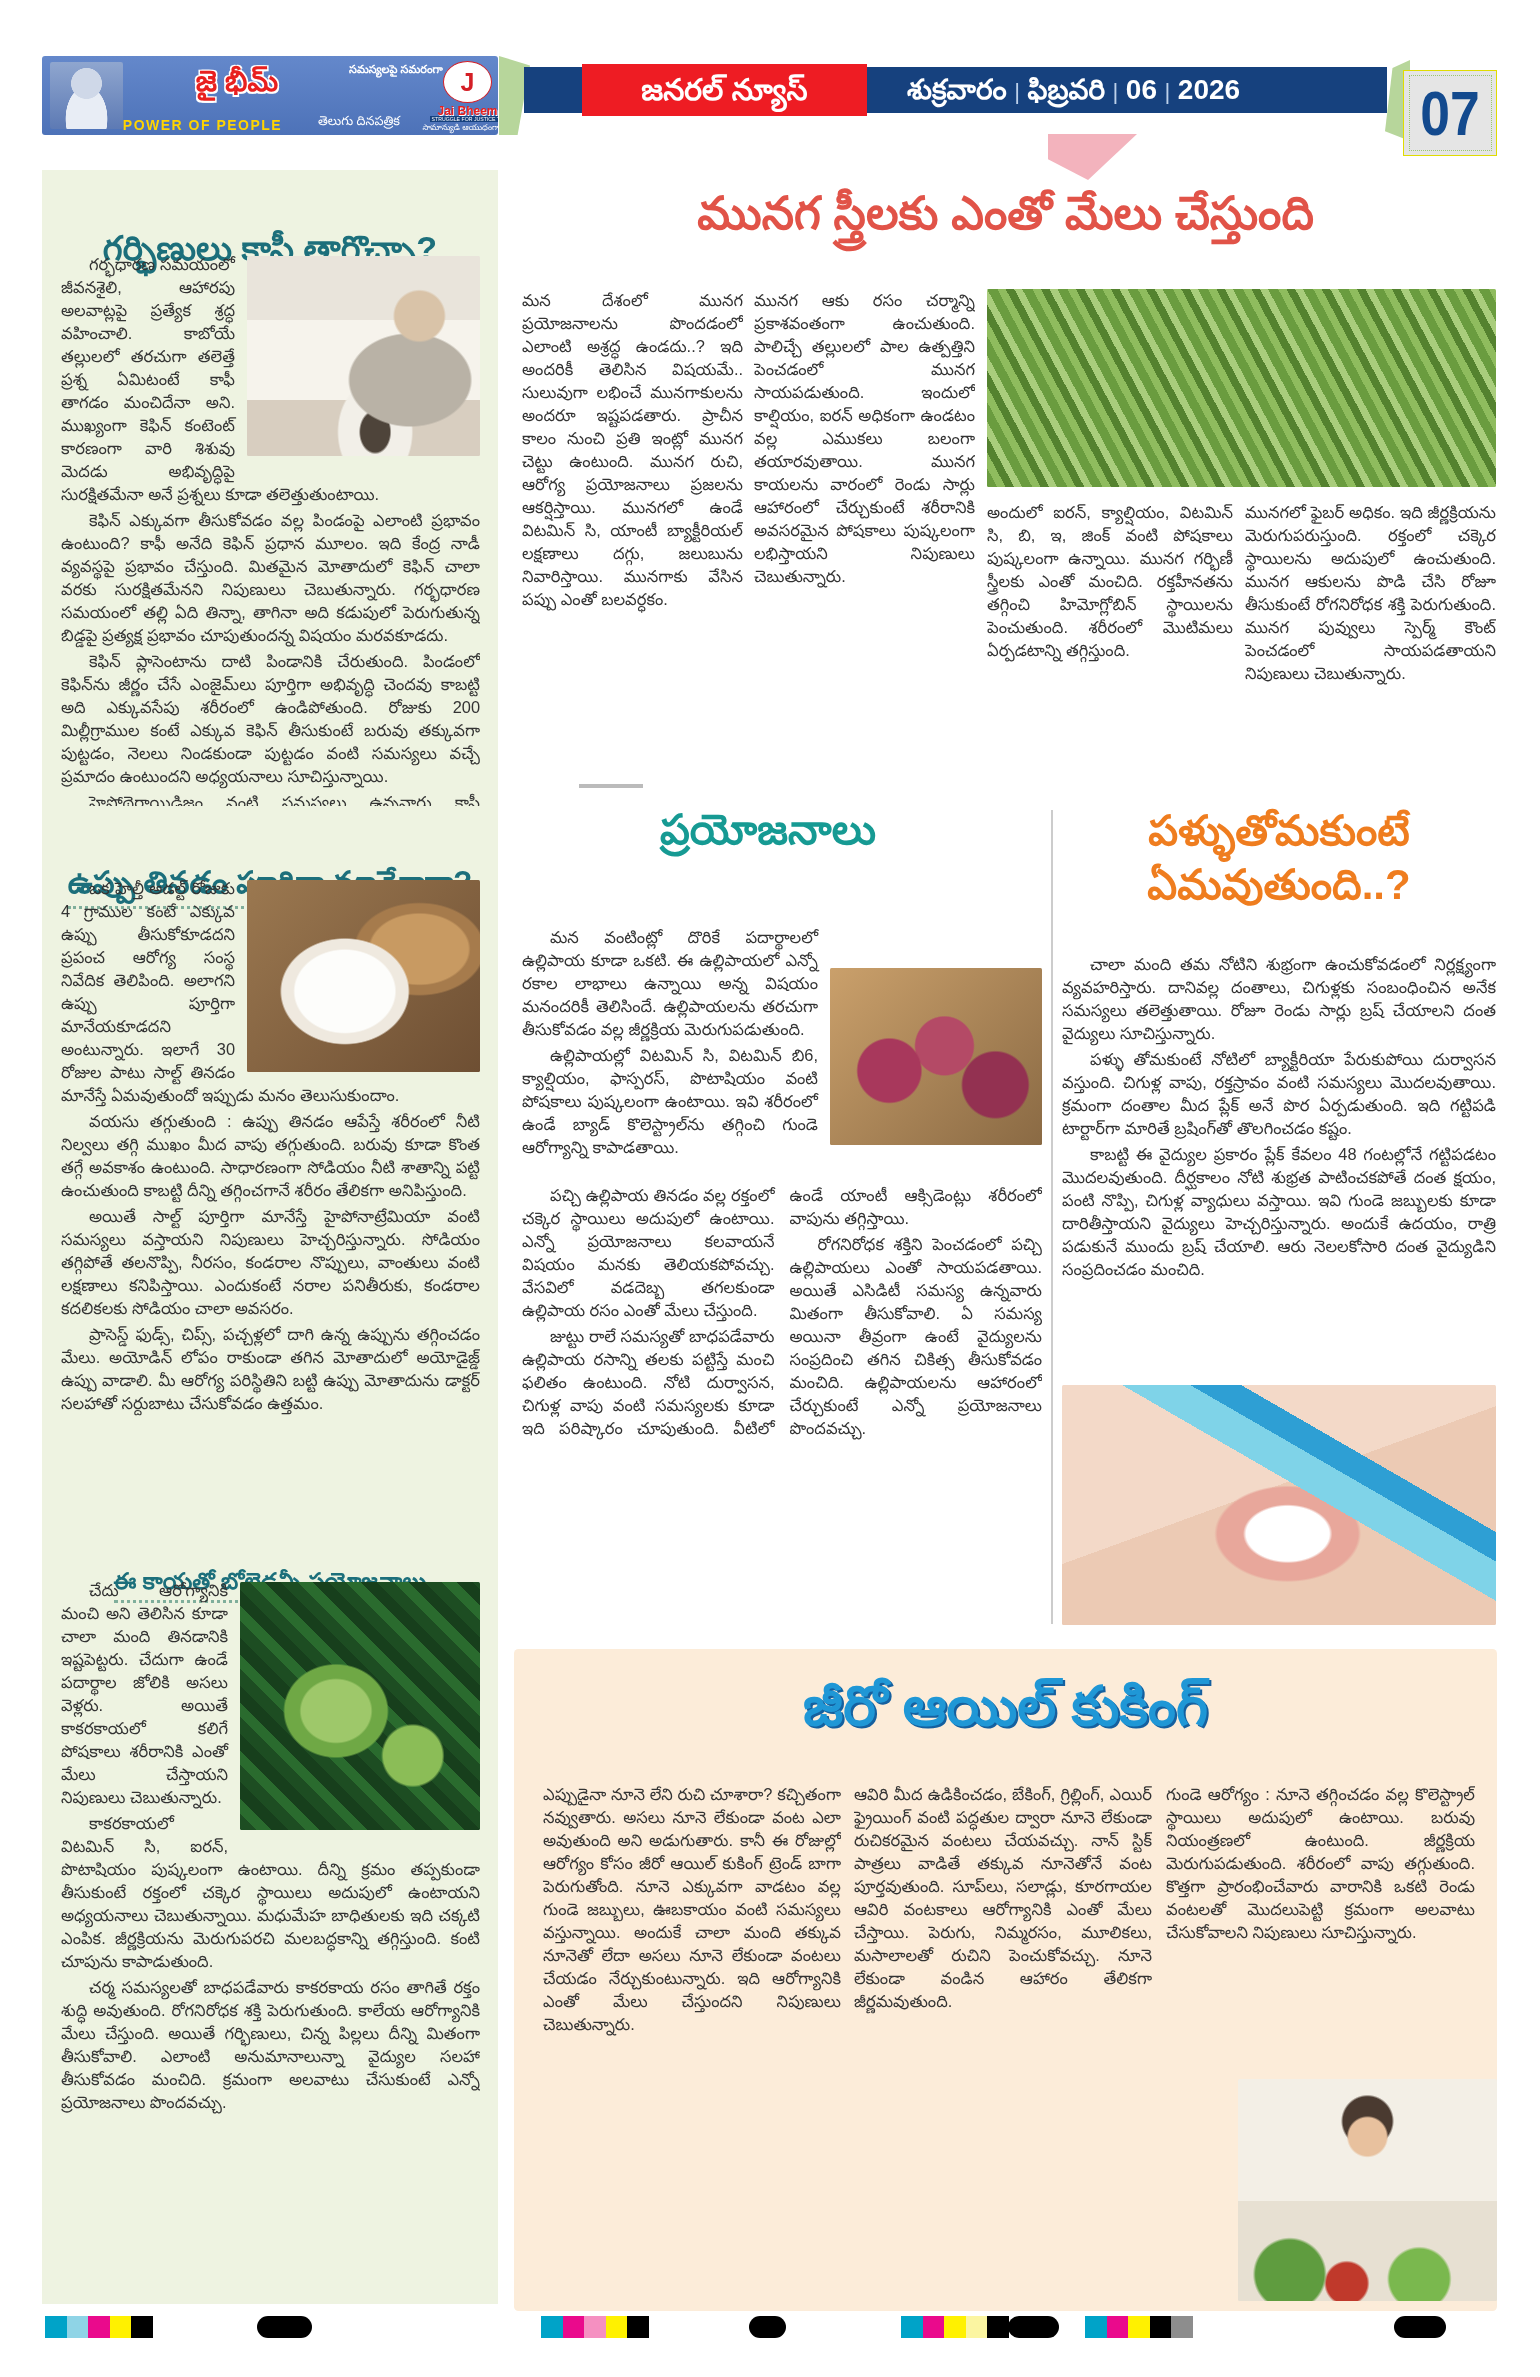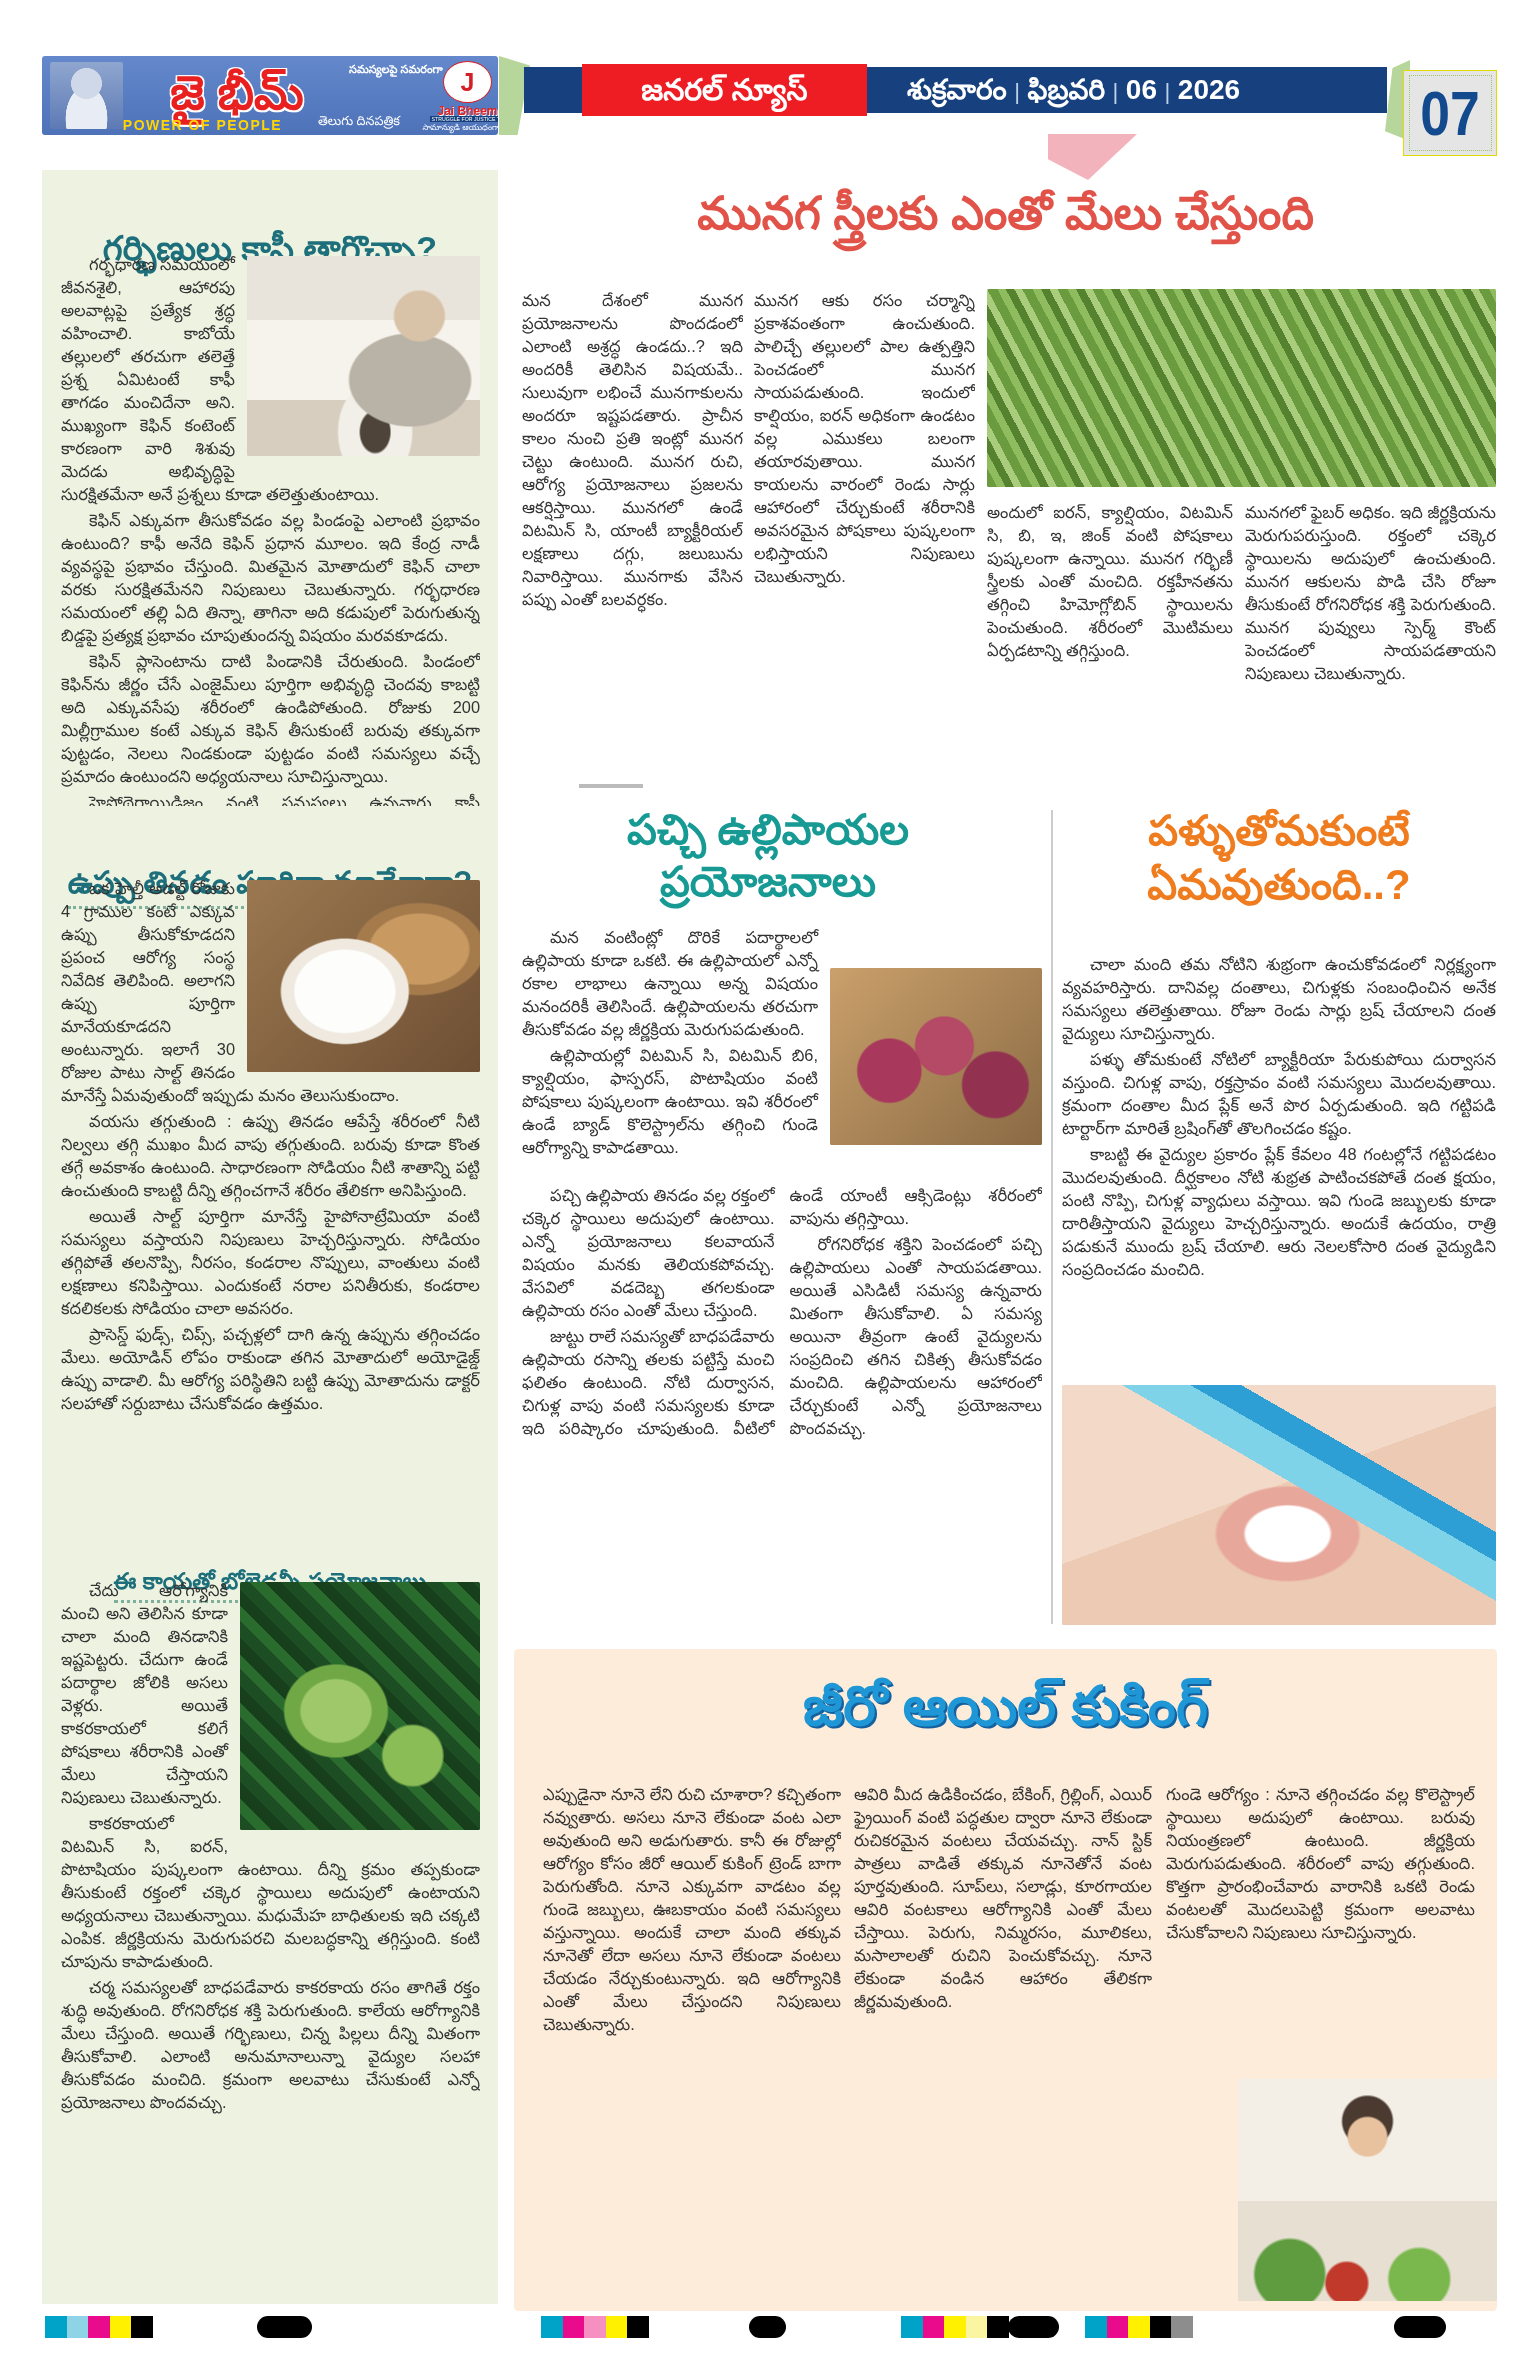--- a/index.html
+++ b/index.html
@@ -8,21 +8,21 @@
   #page { position:relative; width:1541px; height:2377px; background:#ffffff; overflow:hidden; }
 
   .abs { position:absolute; }
 
   
   .logo-box { left:42px; top:56px; width:456px; height:79px; background:linear-gradient(180deg,#6488cb,#4d72b8); border-radius:3px; overflow:hidden; }
   .amb-photo { left:7.5px; top:6px; width:73px; height:67px; border-radius:2.2px;
     background: radial-gradient(circle at 50% 32%, #cfd8e8 0 26%, transparent 27%),
                 radial-gradient(ellipse at 50% 85%, #e8edf5 0 40%, transparent 41%),
                 linear-gradient(180deg,#8fa6cf,#5d7ab4); }
-  .logo-title { left:83px; top:9px; width:224px; text-align:center; font-size:47px; font-weight:bold; color:#e8201f;
+  .logo-title { left:83px; top:9px; width:224px; text-align:center; font-size:29px; font-weight:bold; color:#e8201f;
     text-shadow:1.5px 1.5px 0 #ffffff, -1.5px -1.5px 0 #ffffff, 1.5px -1.5px 0 #ffffff, -1.5px 1.5px 0 #ffffff; }
   .logo-tag-top { left:261px; top:6.7px; width:186px; text-align:center; font-size:11.2px; color:#ffffff; font-weight:bold; }
   .logo-daily { left:246px; top:58px; width:142px; text-align:center; font-size:12.7px; color:#ffffff; }
   .logo-power { left:75px; top:61px; width:171px; text-align:center; font-size:14px; font-weight:bold; color:#ffd400; letter-spacing:1.5px; }
   .seal { left:401px; top:4.5px; width:49px; height:42px; background:#ffffff; border-radius:50%; border:1.5px solid #d41f26; }
   .seal-j { width:100%; text-align:center; font-size:25px; font-weight:bold; color:#d41f26; line-height:40px; }
   .seal-name { left:388px; top:48px; width:75px; text-align:center; font-size:12px; font-weight:bold; color:#e8201f; text-shadow:0.7px 0.7px 0 #fff; }
   .seal-sub { left:388px; top:60px; width:75px; text-align:center; font-size:5.2px; color:#ffffff; background:#16417e; }
   .seal-tag { left:376px; top:67px; width:86px; text-align:center; font-size:8.2px; color:#ffffff; }
   .green-tab { left:499px; top:56px; width:31px; height:79px; background:#b7d69b; clip-path:polygon(0 0,100% 12%,60% 100%,0 100%); }
@@ -175,21 +175,20 @@
     <p>ఒక హెల్తీ అడల్ట్ రోజుకు 4 గ్రాముల కంటే ఎక్కువ ఉప్పు తీసుకోకూడదని ప్రపంచ ఆరోగ్య సంస్థ నివేదిక తెలిపింది. అలాగని ఉప్పు పూర్తిగా మానేయకూడదని అంటున్నారు. ఇలాగే 30 రోజుల పాటు సాల్ట్ తినడం మానేస్తే ఏమవుతుందో ఇప్పుడు మనం తెలుసుకుందాం.</p>
     <p>వయసు తగ్గుతుంది : ఉప్పు తినడం ఆపేస్తే శరీరంలో నీటి నిల్వలు తగ్గి ముఖం మీద వాపు తగ్గుతుంది. బరువు కూడా కొంత తగ్గే అవకాశం ఉంటుంది. సాధారణంగా సోడియం నీటి శాతాన్ని పట్టి ఉంచుతుంది కాబట్టి దీన్ని తగ్గించగానే శరీరం తేలికగా అనిపిస్తుంది.</p>
     <p>అయితే సాల్ట్ పూర్తిగా మానేస్తే హైపోనాట్రేమియా వంటి సమస్యలు వస్తాయని నిపుణులు హెచ్చరిస్తున్నారు. సోడియం తగ్గిపోతే తలనొప్పి, నీరసం, కండరాల నొప్పులు, వాంతులు వంటి లక్షణాలు కనిపిస్తాయి. ఎందుకంటే నరాల పనితీరుకు, కండరాల కదలికలకు సోడియం చాలా అవసరం.</p>
     <p>ప్రాసెస్డ్ ఫుడ్స్, చిప్స్, పచ్చళ్లలో దాగి ఉన్న ఉప్పును తగ్గించడం మేలు. అయోడిన్ లోపం రాకుండా తగిన మోతాదులో అయోడైజ్డ్ ఉప్పు వాడాలి. మీ ఆరోగ్య పరిస్థితిని బట్టి ఉప్పు మోతాదును డాక్టర్ సలహాతో సర్దుబాటు చేసుకోవడం ఉత్తమం.</p>
   </div>
 
   <div class="abs divider-h"></div>
   <div class="abs divider-v"></div>
 
   <div class="abs onion-head">
-    <div>పచ్చి ఉల్లిపాయల</div>
     <div>ప్రయోజనాలు</div>
   </div>
   <div class="abs body-txt onion-intro">
     <div class="photo f-right ph-onion" style="margin-top:42px;"></div>
     <p>మన వంటింట్లో దొరికే పదార్థాలలో ఉల్లిపాయ కూడా ఒకటి. ఈ ఉల్లిపాయలో ఎన్నో రకాల లాభాలు ఉన్నాయి అన్న విషయం మనందరికీ తెలిసిందే. ఉల్లిపాయలను తరచుగా తీసుకోవడం వల్ల జీర్ణక్రియ మెరుగుపడుతుంది.</p>
     <p>ఉల్లిపాయల్లో విటమిన్ సి, విటమిన్ బి6, క్యాల్షియం, ఫాస్పరస్, పొటాషియం వంటి పోషకాలు పుష్కలంగా ఉంటాయి. ఇవి శరీరంలో ఉండే బ్యాడ్ కొలెస్ట్రాల్‌ను తగ్గించి గుండె ఆరోగ్యాన్ని కాపాడతాయి.</p>
   </div>
   <div class="abs body-txt onion-cols">
     <p>పచ్చి ఉల్లిపాయ తినడం వల్ల రక్తంలో చక్కెర స్థాయిలు అదుపులో ఉంటాయి. ఎన్నో ప్రయోజనాలు కలవాయనే విషయం మనకు తెలియకపోవచ్చు. వేసవిలో వడదెబ్బ తగలకుండా ఉల్లిపాయ రసం ఎంతో మేలు చేస్తుంది.</p>
     <p>జుట్టు రాలే సమస్యతో బాధపడేవారు ఉల్లిపాయ రసాన్ని తలకు పట్టిస్తే మంచి ఫలితం ఉంటుంది. నోటి దుర్వాసన, చిగుళ్ల వాపు వంటి సమస్యలకు కూడా ఇది పరిష్కారం చూపుతుంది. వీటిలో ఉండే యాంటీ ఆక్సిడెంట్లు శరీరంలో వాపును తగ్గిస్తాయి.</p>

